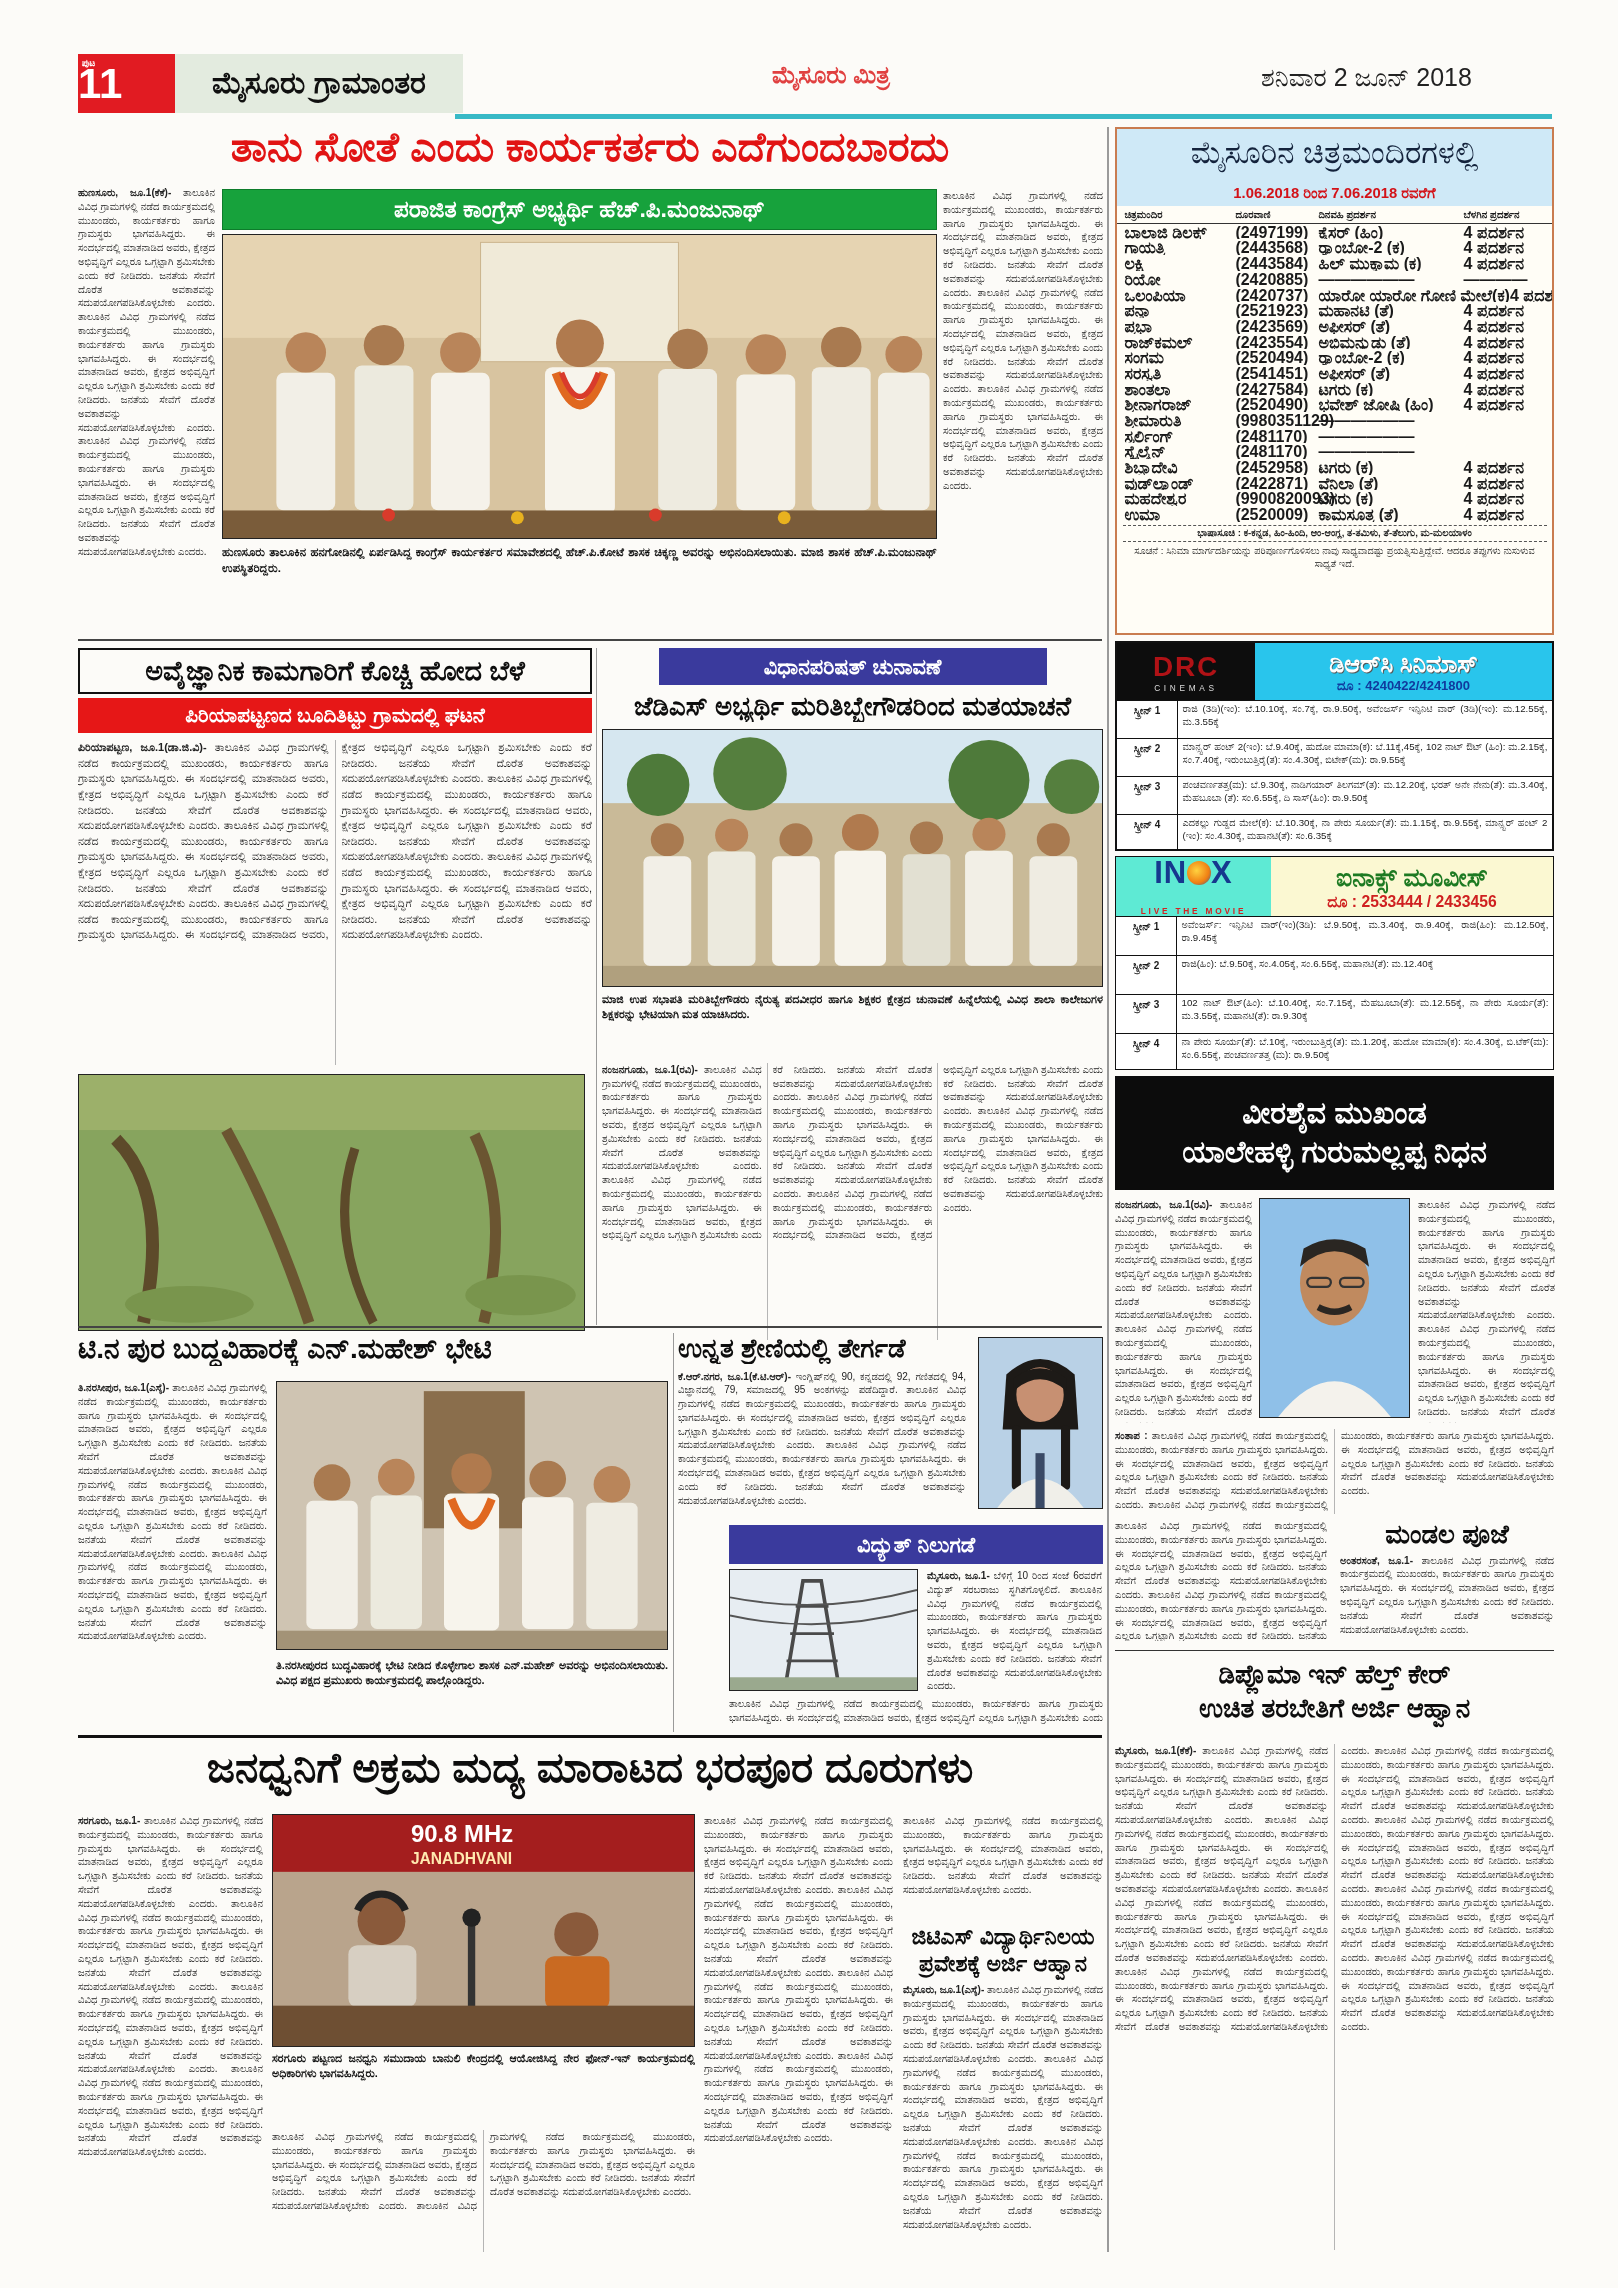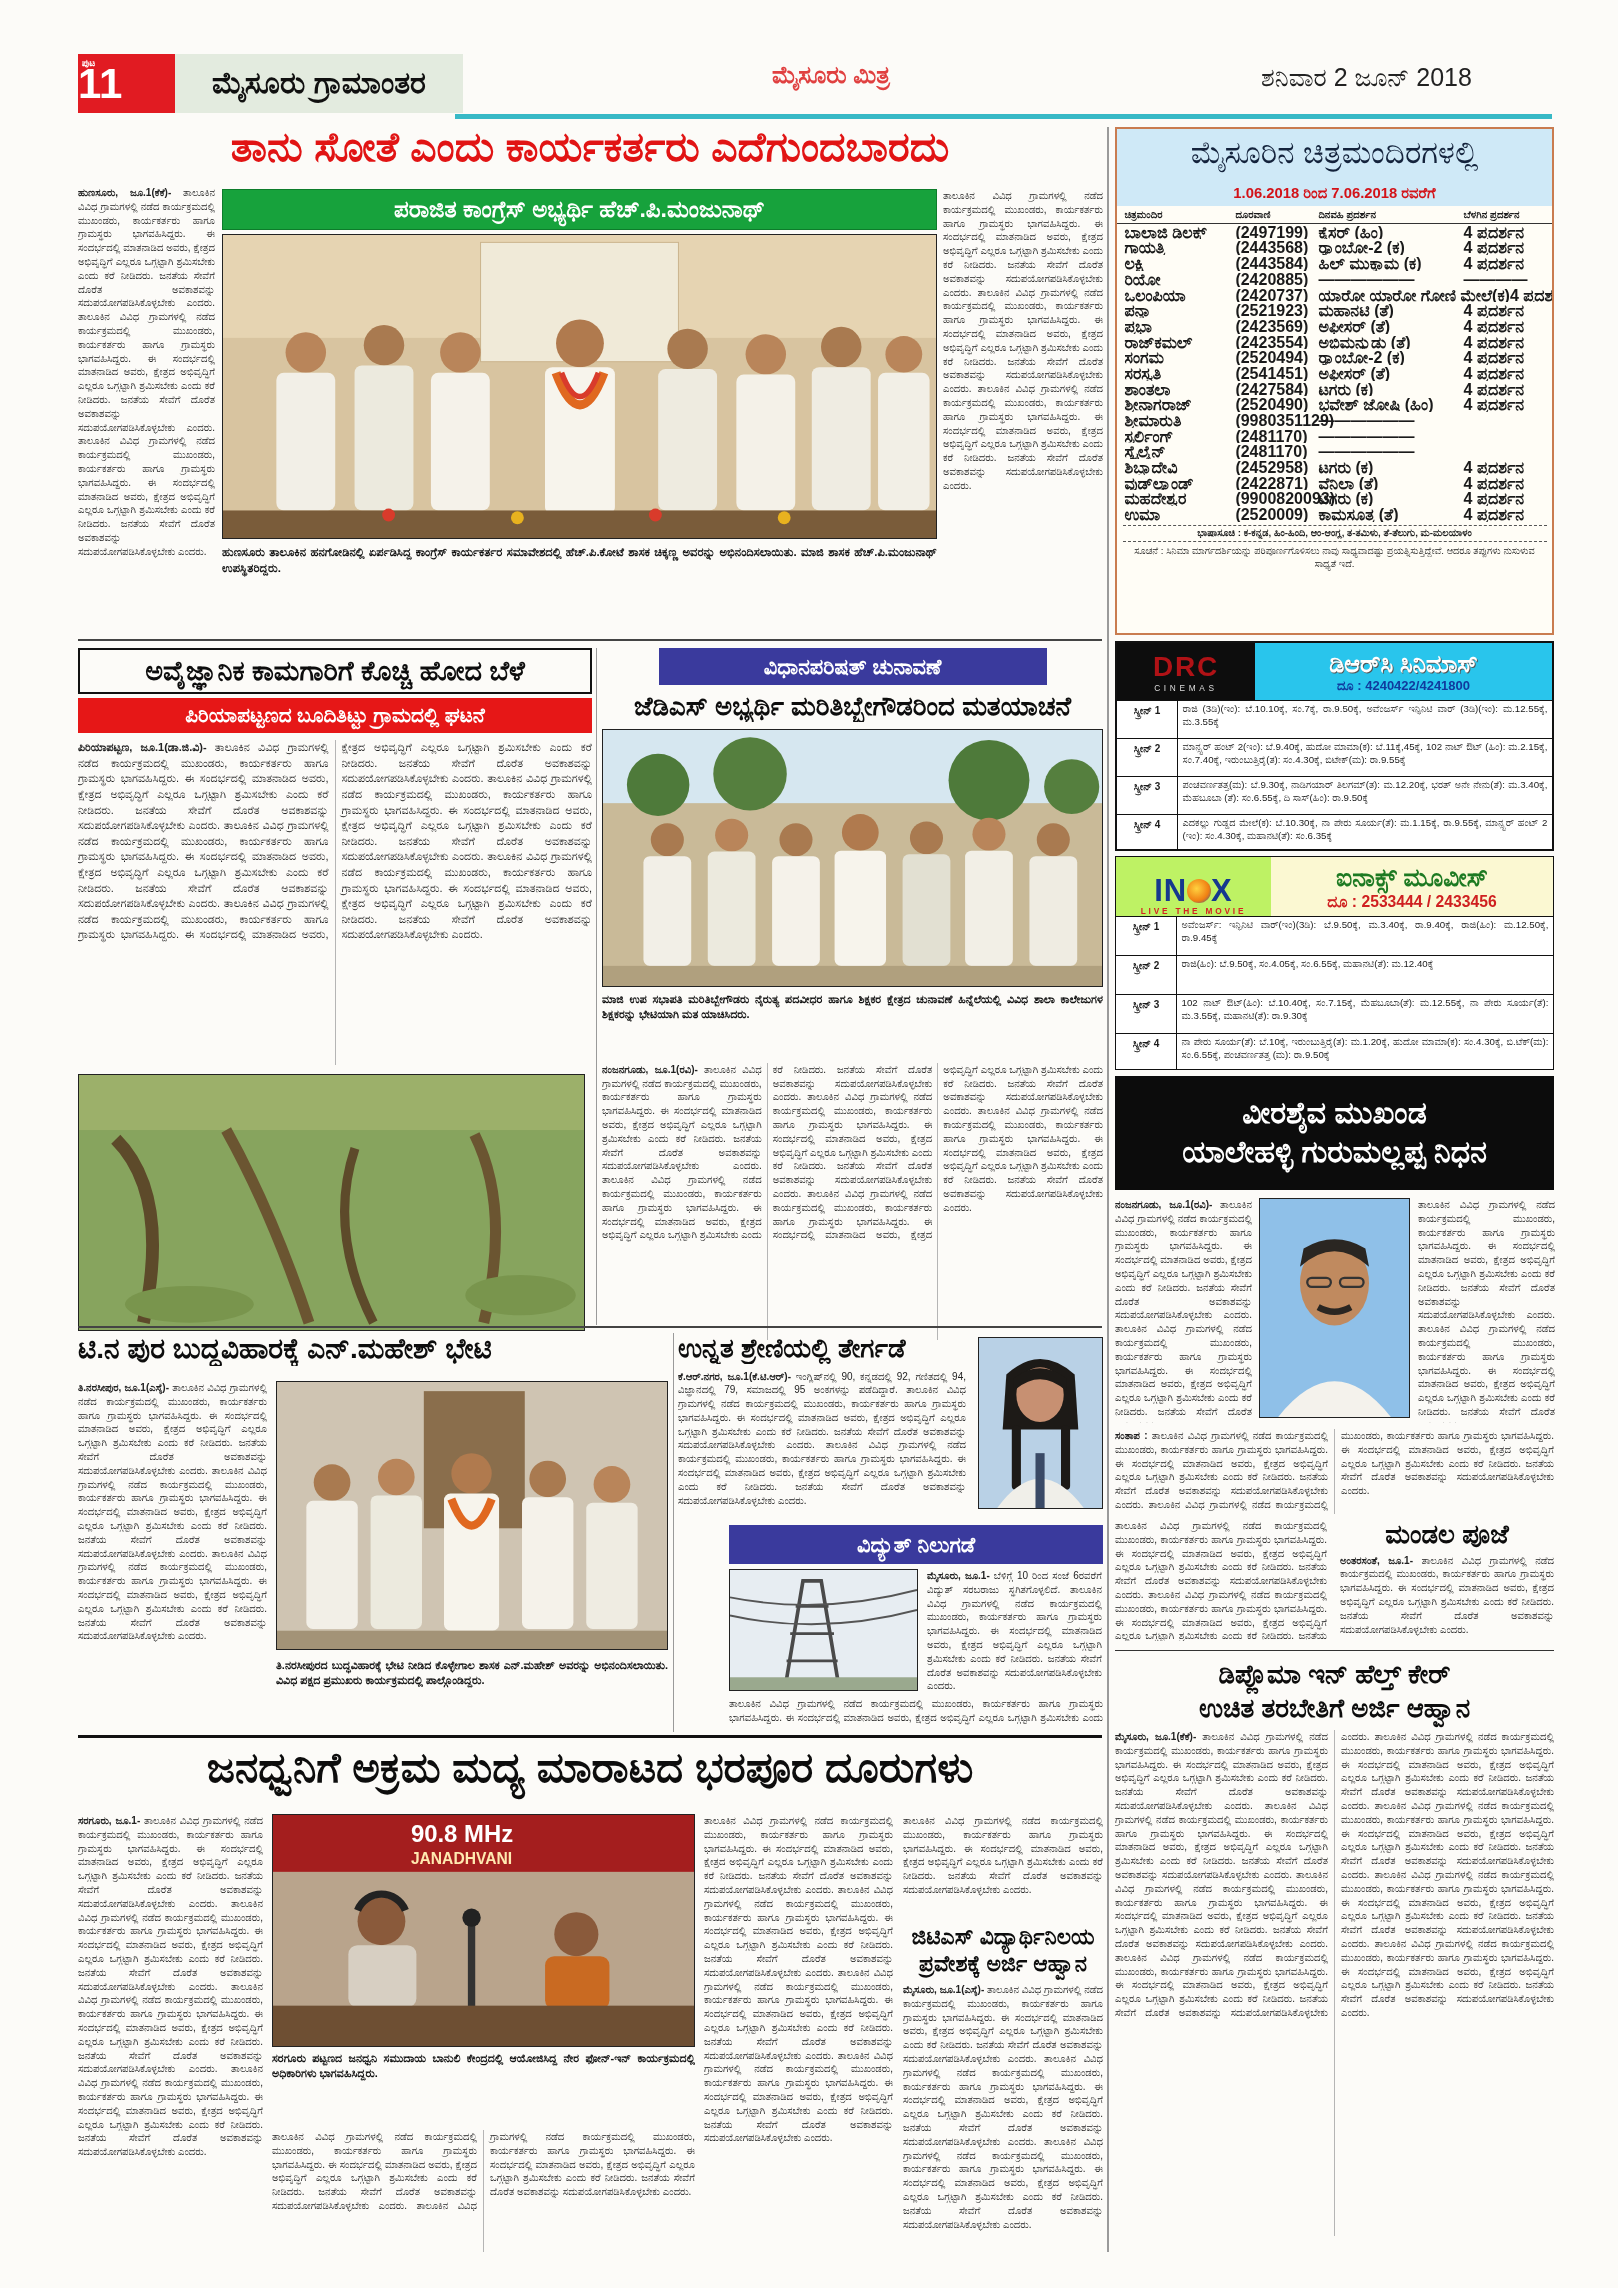--- a/index.html
+++ b/index.html
@@ -425,21 +425,21 @@
       </div>
         <div class="srow" style="height:38px">
         <span class="slabel">ಸ್ಕ್ರೀನ್ 4</span>
         <span class="stext">ಎದಕಲ್ಲು ಗುಡ್ಡದ ಮೇಲೆ(ಕ): ಬೆ.10.30ಕ್ಕೆ, ನಾ ಪೇರು ಸೂರ್ಯ(ತೆ): ಮ.1.15ಕ್ಕೆ, ರಾ.9.55ಕ್ಕೆ, ಮಾನ್ಸ್ಟರ್ ಹಂಟ್ 2 (ಇಂ): ಸಂ.4.30ಕ್ಕೆ, ಮಹಾನಟಿ(ತೆ): ಸಂ.6.35ಕ್ಕೆ</span>
       </div>
       </div>
   </div>
 
   <div class="abs adbox" style="left:1115px;top:856px;width:439px;height:214px;border-width:1.8px">
     <div style="display:flex;height:59px">
-      <div style="width:155px;background:#bef264;display:flex;flex-direction:column;align-items:center;justify-content:flex-end">
+      <div style="width:155px;background:#5eead4;display:flex;flex-direction:column;align-items:center;justify-content:space-between">
         <span style="font-size:31px;font-weight:bold;color:#16388e;letter-spacing:0.9px;line-height:1">IN<span style="display:inline-block;width:24px;height:24px;border-radius:50%;background:radial-gradient(circle at 40% 40%,#ffd23f,#f07f13 60%,#1b55a6);vertical-align:-1.8px"></span>X</span>
         <span style="font-size:8.3px;font-weight:bold;color:#d42222;letter-spacing:2.8px">LIVE THE MOVIE</span>
       </div>
       <div style="flex:1;background:#fbf8d2;display:flex;flex-direction:column;align-items:center;justify-content:center">
         <span style="font-size:25px;font-weight:bold;color:#1d7a22">ಐನಾಕ್ಸ್ ಮೂವೀಸ್</span>
         <span style="font-size:15.7px;font-weight:bold;color:#cf2020">ದೂ : 2533444 / 2433456</span>
       </div>
     </div>
     <div>
 
@@ -497,19 +497,19 @@
     <div class="body-sm" style="height:89px;margin-top:3.7px">
       <p><b class="dl">ಅಂತರಸಂತೆ, ಜೂ.1- </b>ತಾಲೂಕಿನ ವಿವಿಧ ಗ್ರಾಮಗಳಲ್ಲಿ ನಡೆದ ಕಾರ್ಯಕ್ರಮದಲ್ಲಿ ಮುಖಂಡರು, ಕಾರ್ಯಕರ್ತರು ಹಾಗೂ ಗ್ರಾಮಸ್ಥರು ಭಾಗವಹಿಸಿದ್ದರು. ಈ ಸಂದರ್ಭದಲ್ಲಿ ಮಾತನಾಡಿದ ಅವರು, ಕ್ಷೇತ್ರದ ಅಭಿವೃದ್ಧಿಗೆ ಎಲ್ಲರೂ ಒಗ್ಗಟ್ಟಾಗಿ ಶ್ರಮಿಸಬೇಕು ಎಂದು ಕರೆ ನೀಡಿದರು. ಜನತೆಯ ಸೇವೆಗೆ ದೊರೆತ ಅವಕಾಶವನ್ನು ಸದುಪಯೋಗಪಡಿಸಿಕೊಳ್ಳಬೇಕು ಎಂದರು. </p>
     </div>
   </div>
 
   <div class="abs" style="left:1115px;top:1650px;width:439px;height:602px">
     <div style="text-align:center;font-size:26px;font-weight:bold;color:#0d0d0d;line-height:1.3;border-top:1.8px solid #333;padding-top:7.4px">
       <div>ಡಿಪ್ಲೊಮಾ ಇನ್ ಹೆಲ್ತ್ ಕೇರ್</div>
       <div>ಉಚಿತ ತರಬೇತಿಗೆ ಅರ್ಜಿ ಆಹ್ವಾನ</div>
     </div>
-    <div class="body-sm c2" style="height:506px;margin-top:4px">
+    <div class="body-sm c2" style="height:506px;margin-top:18px">
       <p><b class="dl">ಮೈಸೂರು, ಜೂ.1(ಕೆಕೆ)- </b>ತಾಲೂಕಿನ ವಿವಿಧ ಗ್ರಾಮಗಳಲ್ಲಿ ನಡೆದ ಕಾರ್ಯಕ್ರಮದಲ್ಲಿ ಮುಖಂಡರು, ಕಾರ್ಯಕರ್ತರು ಹಾಗೂ ಗ್ರಾಮಸ್ಥರು ಭಾಗವಹಿಸಿದ್ದರು. ಈ ಸಂದರ್ಭದಲ್ಲಿ ಮಾತನಾಡಿದ ಅವರು, ಕ್ಷೇತ್ರದ ಅಭಿವೃದ್ಧಿಗೆ ಎಲ್ಲರೂ ಒಗ್ಗಟ್ಟಾಗಿ ಶ್ರಮಿಸಬೇಕು ಎಂದು ಕರೆ ನೀಡಿದರು. ಜನತೆಯ ಸೇವೆಗೆ ದೊರೆತ ಅವಕಾಶವನ್ನು ಸದುಪಯೋಗಪಡಿಸಿಕೊಳ್ಳಬೇಕು ಎಂದರು. ತಾಲೂಕಿನ ವಿವಿಧ ಗ್ರಾಮಗಳಲ್ಲಿ ನಡೆದ ಕಾರ್ಯಕ್ರಮದಲ್ಲಿ ಮುಖಂಡರು, ಕಾರ್ಯಕರ್ತರು ಹಾಗೂ ಗ್ರಾಮಸ್ಥರು ಭಾಗವಹಿಸಿದ್ದರು. ಈ ಸಂದರ್ಭದಲ್ಲಿ ಮಾತನಾಡಿದ ಅವರು, ಕ್ಷೇತ್ರದ ಅಭಿವೃದ್ಧಿಗೆ ಎಲ್ಲರೂ ಒಗ್ಗಟ್ಟಾಗಿ ಶ್ರಮಿಸಬೇಕು ಎಂದು ಕರೆ ನೀಡಿದರು. ಜನತೆಯ ಸೇವೆಗೆ ದೊರೆತ ಅವಕಾಶವನ್ನು ಸದುಪಯೋಗಪಡಿಸಿಕೊಳ್ಳಬೇಕು ಎಂದರು. ತಾಲೂಕಿನ ವಿವಿಧ ಗ್ರಾಮಗಳಲ್ಲಿ ನಡೆದ ಕಾರ್ಯಕ್ರಮದಲ್ಲಿ ಮುಖಂಡರು, ಕಾರ್ಯಕರ್ತರು ಹಾಗೂ ಗ್ರಾಮಸ್ಥರು ಭಾಗವಹಿಸಿದ್ದರು. ಈ ಸಂದರ್ಭದಲ್ಲಿ ಮಾತನಾಡಿದ ಅವರು, ಕ್ಷೇತ್ರದ ಅಭಿವೃದ್ಧಿಗೆ ಎಲ್ಲರೂ ಒಗ್ಗಟ್ಟಾಗಿ ಶ್ರಮಿಸಬೇಕು ಎಂದು ಕರೆ ನೀಡಿದರು. ಜನತೆಯ ಸೇವೆಗೆ ದೊರೆತ ಅವಕಾಶವನ್ನು ಸದುಪಯೋಗಪಡಿಸಿಕೊಳ್ಳಬೇಕು ಎಂದರು. ತಾಲೂಕಿನ ವಿವಿಧ ಗ್ರಾಮಗಳಲ್ಲಿ ನಡೆದ ಕಾರ್ಯಕ್ರಮದಲ್ಲಿ ಮುಖಂಡರು, ಕಾರ್ಯಕರ್ತರು ಹಾಗೂ ಗ್ರಾಮಸ್ಥರು ಭಾಗವಹಿಸಿದ್ದರು. ಈ ಸಂದರ್ಭದಲ್ಲಿ ಮಾತನಾಡಿದ ಅವರು, ಕ್ಷೇತ್ರದ ಅಭಿವೃದ್ಧಿಗೆ ಎಲ್ಲರೂ ಒಗ್ಗಟ್ಟಾಗಿ ಶ್ರಮಿಸಬೇಕು ಎಂದು ಕರೆ ನೀಡಿದರು. ಜನತೆಯ ಸೇವೆಗೆ ದೊರೆತ ಅವಕಾಶವನ್ನು ಸದುಪಯೋಗಪಡಿಸಿಕೊಳ್ಳಬೇಕು ಎಂದರು. ತಾಲೂಕಿನ ವಿವಿಧ ಗ್ರಾಮಗಳಲ್ಲಿ ನಡೆದ ಕಾರ್ಯಕ್ರಮದಲ್ಲಿ ಮುಖಂಡರು, ಕಾರ್ಯಕರ್ತರು ಹಾಗೂ ಗ್ರಾಮಸ್ಥರು ಭಾಗವಹಿಸಿದ್ದರು. ಈ ಸಂದರ್ಭದಲ್ಲಿ ಮಾತನಾಡಿದ ಅವರು, ಕ್ಷೇತ್ರದ ಅಭಿವೃದ್ಧಿಗೆ ಎಲ್ಲರೂ ಒಗ್ಗಟ್ಟಾಗಿ ಶ್ರಮಿಸಬೇಕು ಎಂದು ಕರೆ ನೀಡಿದರು. ಜನತೆಯ ಸೇವೆಗೆ ದೊರೆತ ಅವಕಾಶವನ್ನು ಸದುಪಯೋಗಪಡಿಸಿಕೊಳ್ಳಬೇಕು ಎಂದರು. ತಾಲೂಕಿನ ವಿವಿಧ ಗ್ರಾಮಗಳಲ್ಲಿ ನಡೆದ ಕಾರ್ಯಕ್ರಮದಲ್ಲಿ ಮುಖಂಡರು, ಕಾರ್ಯಕರ್ತರು ಹಾಗೂ ಗ್ರಾಮಸ್ಥರು ಭಾಗವಹಿಸಿದ್ದರು. ಈ ಸಂದರ್ಭದಲ್ಲಿ ಮಾತನಾಡಿದ ಅವರು, ಕ್ಷೇತ್ರದ ಅಭಿವೃದ್ಧಿಗೆ ಎಲ್ಲರೂ ಒಗ್ಗಟ್ಟಾಗಿ ಶ್ರಮಿಸಬೇಕು ಎಂದು ಕರೆ ನೀಡಿದರು. ಜನತೆಯ ಸೇವೆಗೆ ದೊರೆತ ಅವಕಾಶವನ್ನು ಸದುಪಯೋಗಪಡಿಸಿಕೊಳ್ಳಬೇಕು ಎಂದರು. ತಾಲೂಕಿನ ವಿವಿಧ ಗ್ರಾಮಗಳಲ್ಲಿ ನಡೆದ ಕಾರ್ಯಕ್ರಮದಲ್ಲಿ ಮುಖಂಡರು, ಕಾರ್ಯಕರ್ತರು ಹಾಗೂ ಗ್ರಾಮಸ್ಥರು ಭಾಗವಹಿಸಿದ್ದರು. ಈ ಸಂದರ್ಭದಲ್ಲಿ ಮಾತನಾಡಿದ ಅವರು, ಕ್ಷೇತ್ರದ ಅಭಿವೃದ್ಧಿಗೆ ಎಲ್ಲರೂ ಒಗ್ಗಟ್ಟಾಗಿ ಶ್ರಮಿಸಬೇಕು ಎಂದು ಕರೆ ನೀಡಿದರು. ಜನತೆಯ ಸೇವೆಗೆ ದೊರೆತ ಅವಕಾಶವನ್ನು ಸದುಪಯೋಗಪಡಿಸಿಕೊಳ್ಳಬೇಕು ಎಂದರು. ತಾಲೂಕಿನ ವಿವಿಧ ಗ್ರಾಮಗಳಲ್ಲಿ ನಡೆದ ಕಾರ್ಯಕ್ರಮದಲ್ಲಿ ಮುಖಂಡರು, ಕಾರ್ಯಕರ್ತರು ಹಾಗೂ ಗ್ರಾಮಸ್ಥರು ಭಾಗವಹಿಸಿದ್ದರು. ಈ ಸಂದರ್ಭದಲ್ಲಿ ಮಾತನಾಡಿದ ಅವರು, ಕ್ಷೇತ್ರದ ಅಭಿವೃದ್ಧಿಗೆ ಎಲ್ಲರೂ ಒಗ್ಗಟ್ಟಾಗಿ ಶ್ರಮಿಸಬೇಕು ಎಂದು ಕರೆ ನೀಡಿದರು. ಜನತೆಯ ಸೇವೆಗೆ ದೊರೆತ ಅವಕಾಶವನ್ನು ಸದುಪಯೋಗಪಡಿಸಿಕೊಳ್ಳಬೇಕು ಎಂದರು. </p>
     </div>
   </div>
 
 </div>
 
 
 </body></html>

